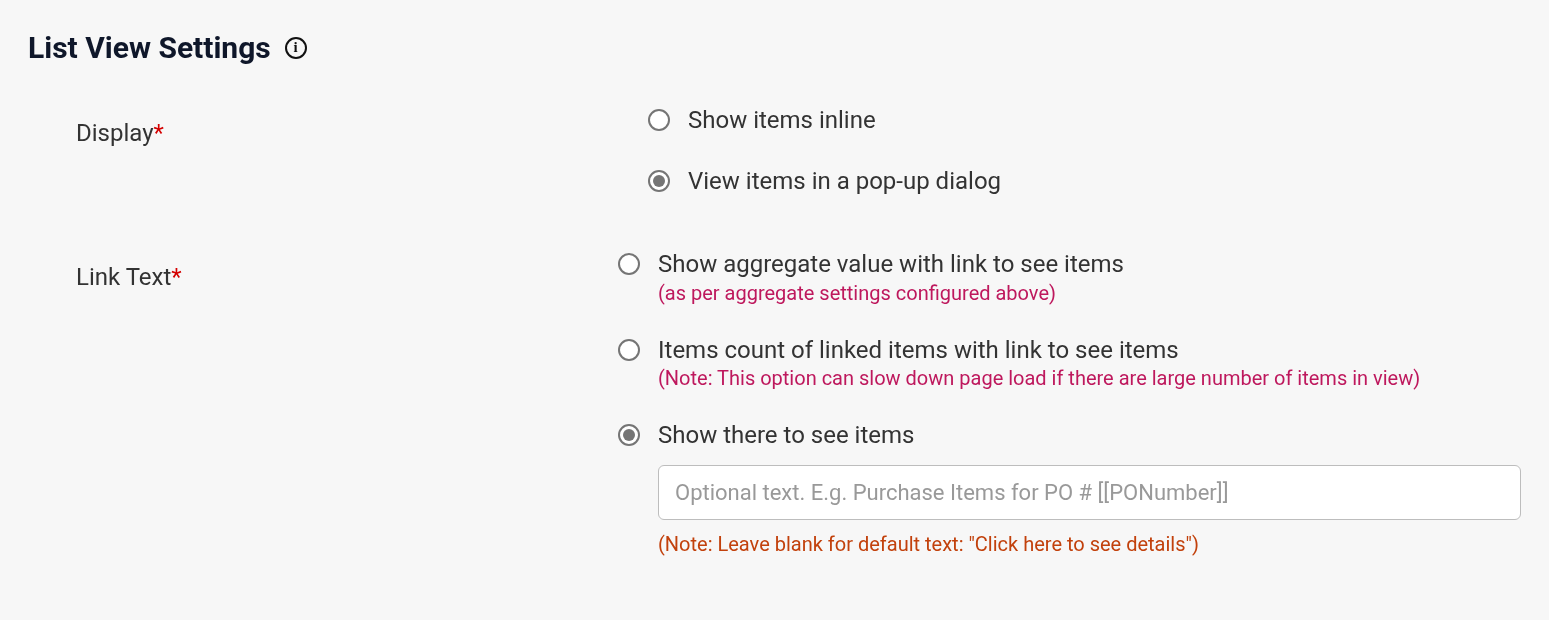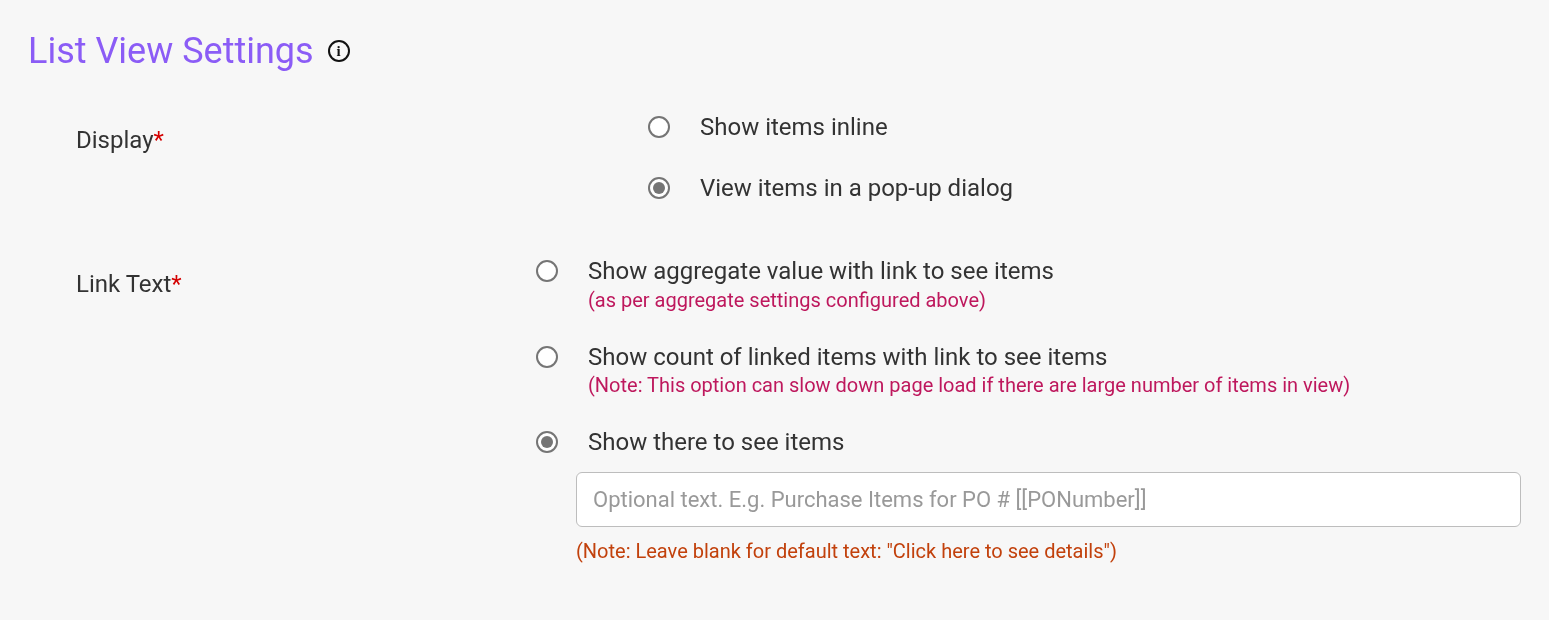--- a/index.html
+++ b/index.html
@@ -15,23 +15,23 @@
       padding: 30px 28px;
       color: #333;
     }
     .section-header {
       display: flex;
       align-items: center;
       gap: 14px;
       margin-bottom: 40px;
     }
     .section-title {
-      font-size: 36px;
-      font-weight: 400;
-      color: #8b5cf6;
+      font-size: 30px;
+      font-weight: 700;
+      color: #0f172a;
     }
     .info-icon {
       width: 22px;
       height: 22px;
       border: 2px solid #111;
       border-radius: 50%;
       display: inline-flex;
       align-items: center;
       justify-content: center;
       font-family: Georgia, "Times New Roman", serif;
@@ -60,21 +60,20 @@
       color: #d40000;
     }
     .controls-col {
       flex: 1;
     }
     .radio-option {
       display: flex;
       align-items: flex-start;
       margin-bottom: 30px;
       cursor: pointer;
-      gap: 12px;
     }
     .radio-option.last {
       margin-bottom: 14px;
     }
     .radio-circle {
       width: 22px;
       height: 22px;
       border: 2px solid #757575;
       border-radius: 50%;
       margin-right: 18px;
@@ -101,21 +100,21 @@
     .radio-label {
       font-size: 24px;
       color: #333;
       line-height: 1.3;
     }
     .radio-hint {
       font-size: 20px;
       color: #be185d;
     }
     .text-input {
-      width: 945px;
+      width: 863px;
       font-size: 22px;
       color: #333;
       padding: 14px 16px;
       border: 1px solid #bdbdbd;
       border-radius: 6px;
       background: #fff;
       margin-left: 40px;
       margin-top: 0;
       font-family: inherit;
     }
@@ -165,21 +164,21 @@
     <div class="radio-option">
       <span class="radio-circle"></span>
       <div class="radio-label-block">
         <span class="radio-label">Show aggregate value with link to see items</span>
         <span class="radio-hint">(as per aggregate settings configured above)</span>
       </div>
     </div>
     <div class="radio-option">
       <span class="radio-circle"></span>
       <div class="radio-label-block">
-        <span class="radio-label">Show count of linked items with link to see items</span>
+        <span class="radio-label">Items count of linked items with link to see items</span>
         <span class="radio-hint">(Note: This option can slow down page load if there are large number of items in view)</span>
       </div>
     </div>
     <div class="radio-option last">
       <span class="radio-circle selected"></span>
       <div class="radio-label-block">
         <span class="radio-label">Show there to see items</span>
       </div>
     </div>
     <input type="text" class="text-input" placeholder="Optional text. E.g. Purchase Items for PO # [[PONumber]]" style="">

